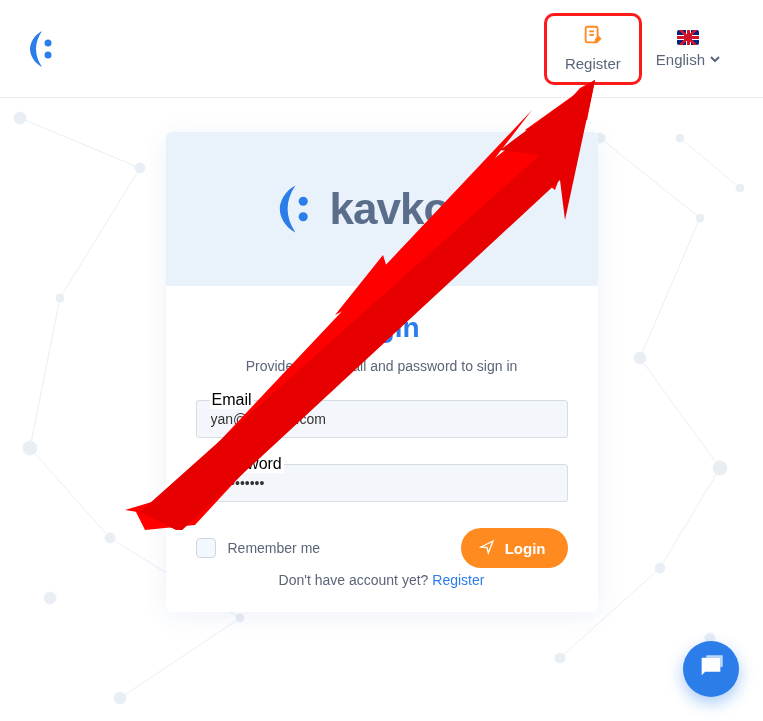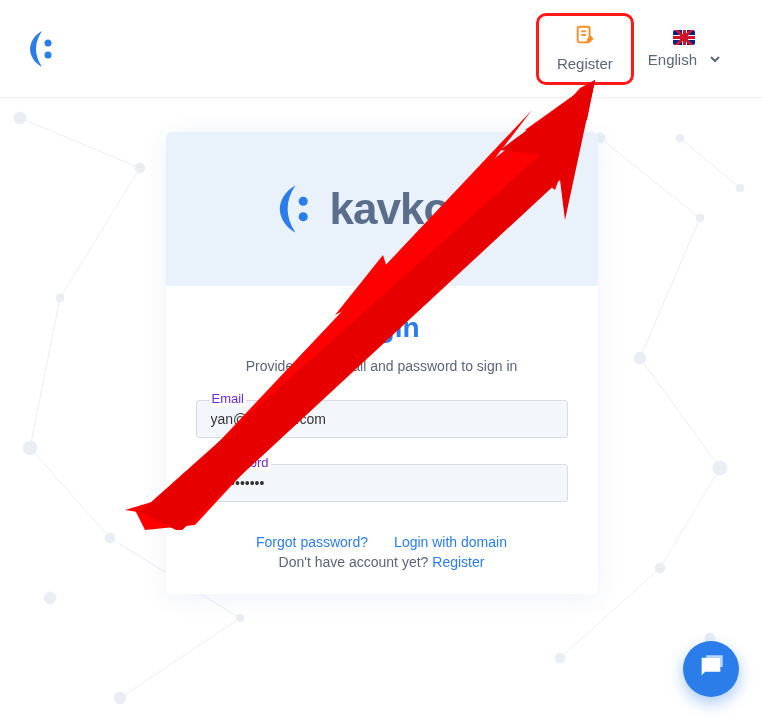--- a/index.html
+++ b/index.html
@@ -122,22 +122,22 @@
   .field {
     position: relative;
     margin-bottom: 26px;
   }
   .field-label {
     position: absolute;
     top: -9px;
     left: 14px;
     background: #fff;
     padding: 0 2px;
-    font-size: 13px;
-    color: #6d28d9;
+    font-size: 16px;
+    color: #000000;
   }
   .field input {
     width: 100%;
     height: 38px;
     border: 1px solid #d6dbe4;
     background: #f3f6fb;
     border-radius: 3px;
     padding: 0 14px;
     font-size: 14px;
     color: #333;
@@ -274,21 +274,21 @@
           <line x1="8" y1="12" x2="13" y2="12"></line>
         <path d="M15 17 l3 -3 l2 2 l-3 3 l-2 0 z" fill="#ff8a1f" stroke="#ff8a1f"></path>
       </svg>
     </span>
     <span>Register</span>
   </div>
 
   <div class="header-item">
     <div class="lang-col">
       <span class="uk-flag"></span>
-      <span style="display:flex;align-items:center;gap:12px">
+      <span style="display:flex;align-items:center;gap:4px">
         <span>English</span>
         <span class="chev-down">
           <svg width="12" height="12" viewBox="0 0 12 12">
               <path d="M2 4 L6 8 L10 4" stroke="#5b6578" stroke-width="2" fill="none"></path>
             </svg>
         </span>
       </span>
     </div>
   </div>
 </div>
@@ -311,25 +311,35 @@
       <div class="field">
         <span class="field-label">Email</span>
         <input type="text" value="yan@kavkom.com" style="">
       </div>
 
       <div class="field">
         <span class="field-label">Password</span>
         <input type="text" value="•••••••••••" style="">
       </div>
 
-
-      <div class="links-row">
-        <a>Forgot password?</a>
-        <a>Login with domain</a>
+      <div class="row-remember">
+        <div class="remember-left">
+          <div class="checkbox"></div>
+          <span>Remember me</span>
+        </div>
+        <button class="login-btn">
+          <span>
+            <svg width="16" height="16" viewBox="0 0 24 24" fill="none" stroke="#fff" stroke-width="2">
+              <path d="M3 12 L21 3 L14 21 L12 13 Z"></path>
+            </svg>
+          </span>
+          <span>Login</span>
+        </button>
       </div>
+
 
       <div class="signup-row">
         <span>Don't have account yet? </span><a class="reg-link">Register</a>
       </div>
     </div>
   </div>
 </div>
 
 <svg class="arrow-anno" width="490" height="450" viewBox="0 0 490 450">
   <polygon points="0,430 50,415 240,220 210,235 258,175 275,230 252,208 62,440" fill="#ff0000"></polygon>

